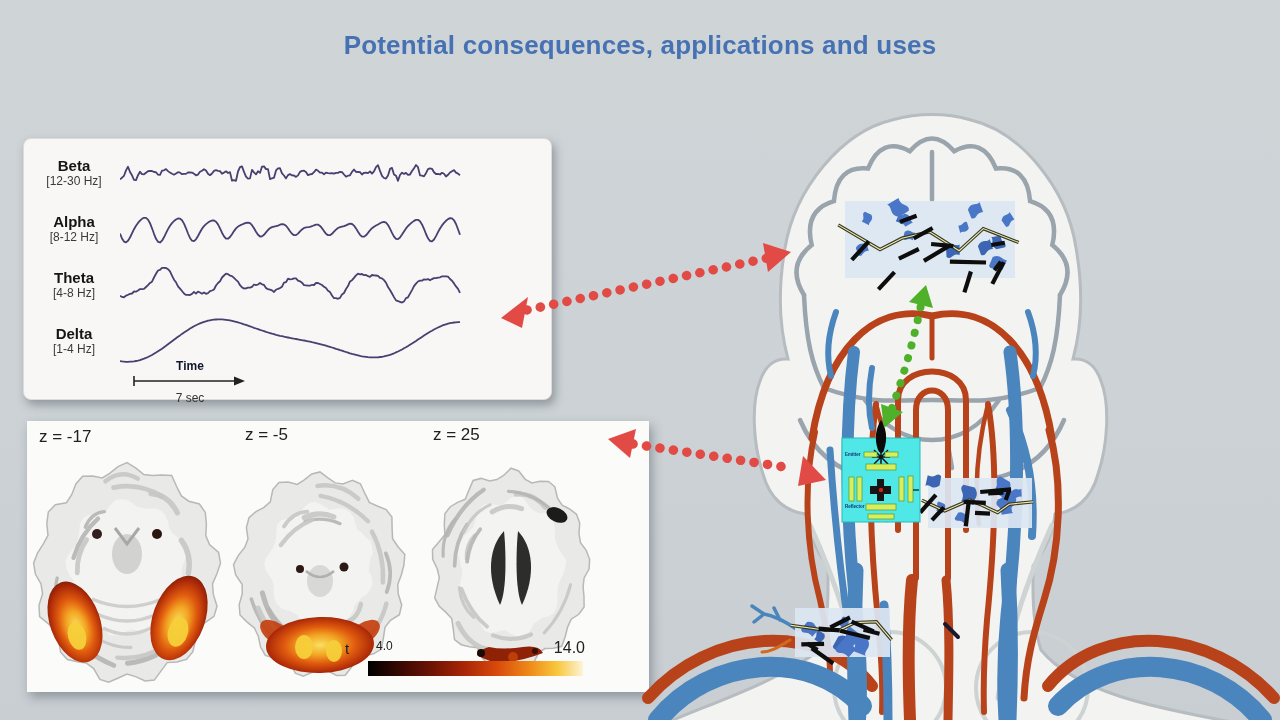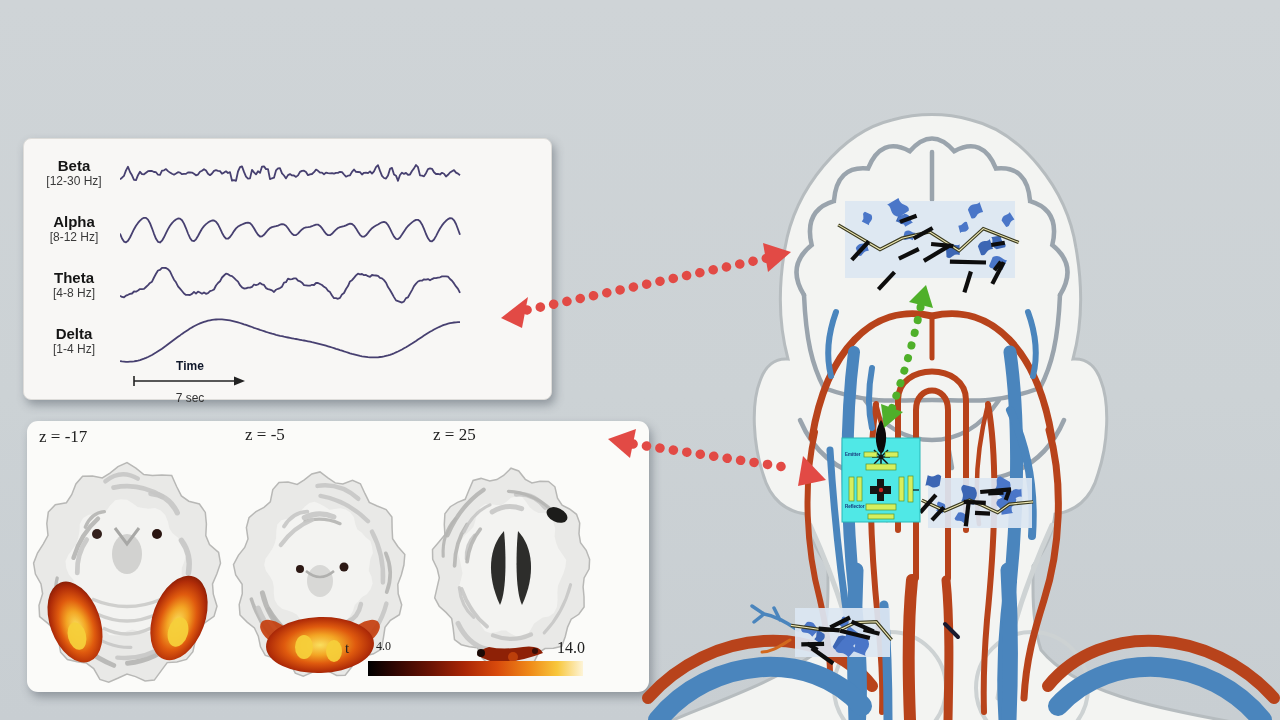--- a/index.html
+++ b/index.html
@@ -24,40 +24,40 @@
   .eeg-row{display:flex;align-items:center;height:56px;}
   .eeg-label{width:92px;text-align:center;flex:none;line-height:1.15;}
   .band-name{font-size:15px;font-weight:bold;color:#151515;}
   .band-range{font-size:12px;color:#3a3a3a;}
   .eeg-wave{flex:none;}
   .time-axis{position:absolute;left:96px;top:220px;width:140px;text-align:center;}
   .time-axis .t-label{font-size:12px;font-weight:bold;color:#0f172a;}
   .time-axis .t-sec{font-size:12px;color:#333;}
   .fmri-panel{
     left:27px;top:421px;width:622px;height:271px;background:#fbfbf9;
-    border-radius:11px;
-    font-family:Liberation Serif, serif;
+    border-radius:0;
   }
   .slice-label{position:absolute;font-size:17px;color:#202020;}
   .slice{position:absolute;}
   .colorbar{
     position:absolute;left:341px;top:240px;width:215px;height:15px;
     background:linear-gradient(90deg,#000 0%,#2e0602 12%,#6e1404 30%,#aa2606 45%,#d84a0c 60%,#ef8918 75%,#f8c73c 88%,#fdf4d8 100%);
   }
   .cb-t{position:absolute;left:318px;top:219px;font-size:15px;color:#202020;}
   .cb-min{position:absolute;left:349px;top:218px;font-size:12px;color:#202020;}
   .cb-max{position:absolute;left:512px;top:218px;width:46px;text-align:right;font-size:16px;color:#202020;}
   .head-svg{position:absolute;left:640px;top:100px;}
   .overlay-svg{position:absolute;left:0;top:0;pointer-events:none;}
 </style>
 </head>
 <body>
 
 <div class="slide">
 
+  <div class="title">Potential consequences, applications and uses</div>
 
   <div class="panel eeg-panel">
     <div id="eeg-rows">
         <div class="eeg-row">
           <div class="eeg-label">
             <div class="band-name">Beta</div>
             <div class="band-range">[12-30 Hz]</div>
           </div>
           <svg width="344" height="54" class="eeg-wave">
             <path d="M0 33.4 L2 31.7 L4 29.8 L6 24.4 L8 20.7 L10 26.0 L12 29.3 L14 33.8 L16 34.1 L18 29.2 L20 25.8 L22 28.2 L24 28.3 L26 26.7 L28 25.2 L30 24.8 L32 25.0 L34 26.0 L36 26.2 L38 28.7 L40 28.8 L42 24.6 L44 24.3 L46 23.1 L48 25.1 L50 26.6 L52 27.8 L54 28.7 L56 27.5 L58 26.2 L60 26.6 L62 28.2 L64 27.8 L66 27.9 L68 26.4 L70 26.5 L72 26.6 L74 27.8 L76 29.3 L78 28.6 L80 25.8 L82 24.8 L84 23.2 L86 24.6 L88 27.8 L90 29.2 L92 27.5 L94 24.9 L96 24.2 L98 24.8 L100 25.1 L102 27.7 L104 26.6 L106 25.3 L108 27.0 L110 26.1 L112 34.7 L114 34.1 L116 34.8 L118 25.5 L120 21.2 L122 20.4 L124 25.9 L126 30.7 L128 32.7 L130 32.4 L132 23.9 L134 26.4 L136 28.4 L138 25.2 L140 26.9 L142 20.6 L144 20.4 L146 23.1 L148 23.1 L150 33.2 L152 32.3 L154 31.7 L156 24.4 L158 22.4 L160 22.2 L162 27.4 L164 29.5 L166 32.4 L168 29.1 L170 28.1 L172 29.4 L174 29.5 L176 30.9 L178 29.4 L180 25.9 L182 24.9 L184 24.7 L186 26.0 L188 29.2 L190 28.4 L192 28.0 L194 26.2 L196 23.6 L198 24.8 L200 26.7 L202 26.6 L204 28.3 L206 26.6 L208 27.1 L210 27.3 L212 27.1 L214 27.7 L216 26.9 L218 26.9 L220 25.8 L222 26.1 L224 28.5 L226 30.7 L228 29.7 L230 29.3 L232 25.9 L234 23.5 L236 25.9 L238 26.0 L240 26.1 L242 28.5 L244 26.8 L246 26.7 L248 27.2 L250 25.4 L252 27.6 L254 25.4 L256 21.2 L258 19.2 L260 24.9 L262 29.9 L264 32.0 L266 32.6 L268 29.5 L270 22.9 L272 21.9 L274 28.5 L276 29.7 L278 34.8 L280 29.0 L282 26.7 L284 27.9 L286 26.9 L288 28.9 L290 28.5 L292 25.0 L294 22.4 L296 19.0 L298 21.2 L300 29.4 L302 29.7 L304 30.3 L306 27.2 L308 23.1 L310 22.4 L312 22.8 L314 26.3 L316 28.0 L318 27.9 L320 28.5 L322 26.8 L324 27.7 L326 30.5 L328 28.8 L330 26.5 L332 25.2 L334 24.1 L336 26.6 L338 27.6 L340 29.2" fill="none" stroke="#474070" stroke-width="1.8" stroke-linejoin="round"></path>

